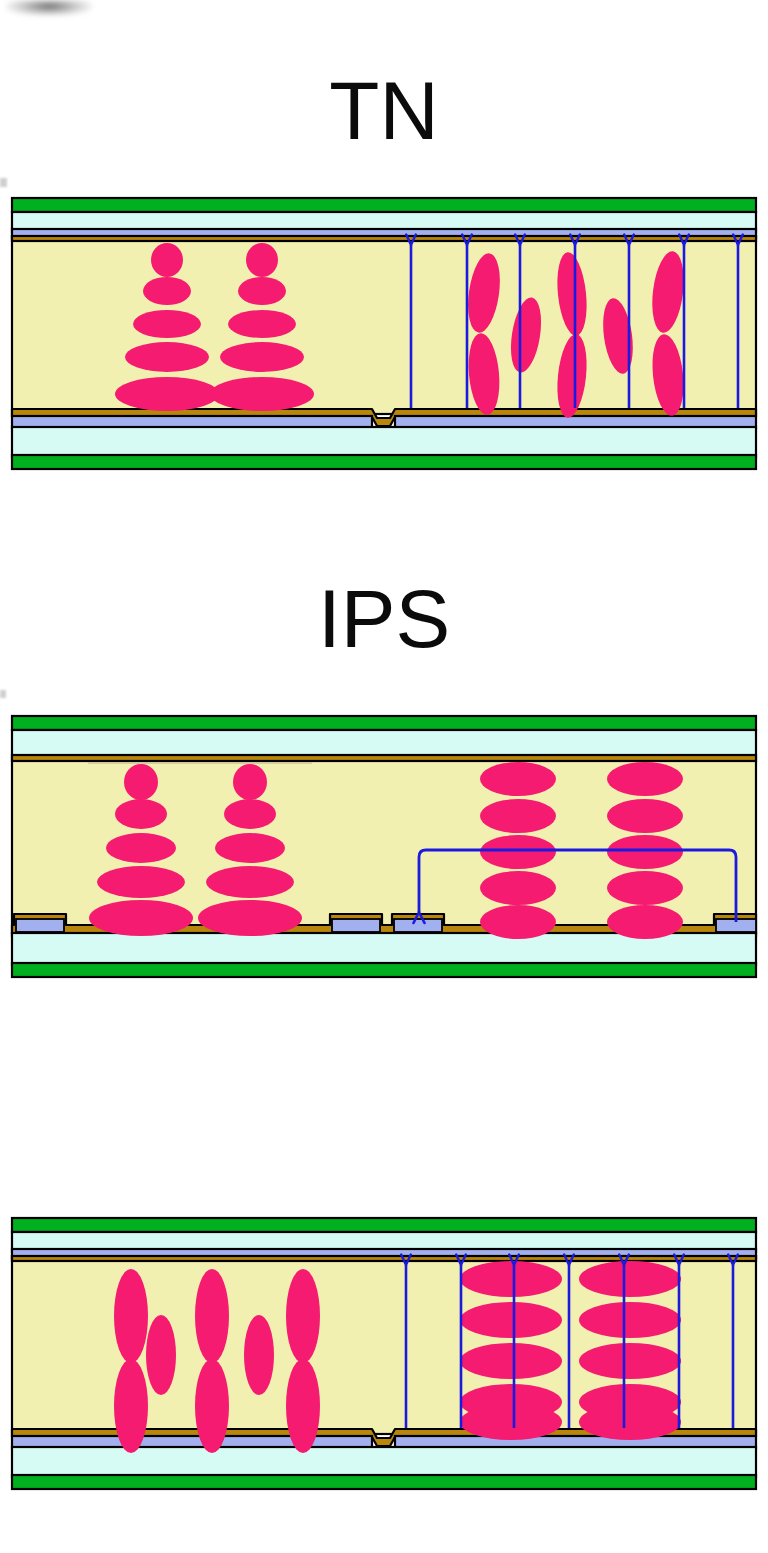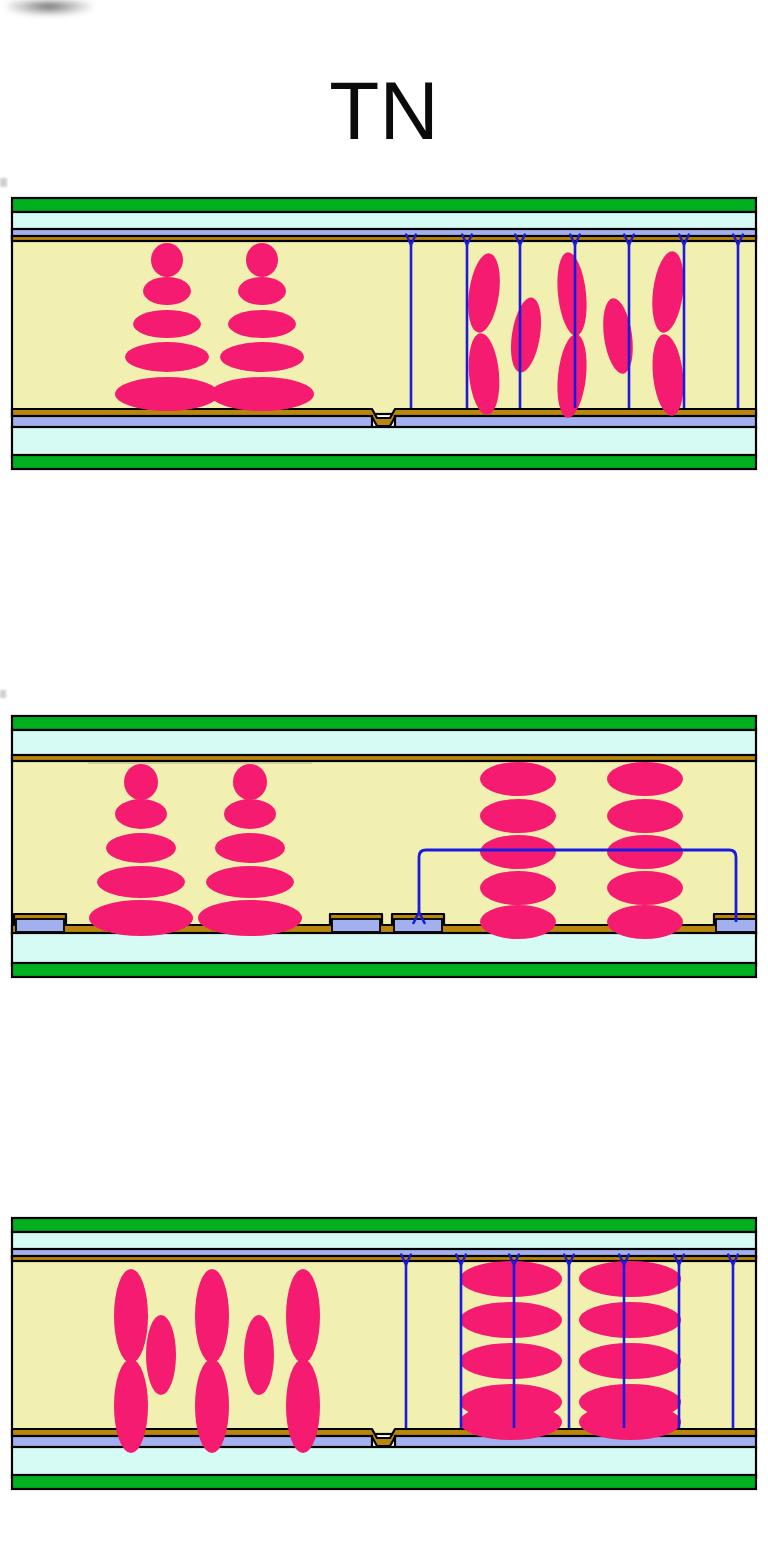--- a/index.html
+++ b/index.html
@@ -117,20 +117,21 @@
       <line x1="411" y1="212" x2="411" y2="49"></line>
       <line x1="467" y1="212" x2="467" y2="49"></line>
       <line x1="520" y1="212" x2="520" y2="49"></line>
       <line x1="575" y1="212" x2="575" y2="49"></line>
       <line x1="629" y1="212" x2="629" y2="49"></line>
       <line x1="684" y1="212" x2="684" y2="49"></line>
       <line x1="738" y1="212" x2="738" y2="49"></line>
     </g>
   </svg>
 
+  <div class="panel-title" style="top:578px;">IPS</div>
 
   <svg class="panel-svg" style="top:700px;" width="768" height="292" viewBox="0 0 768 292">
     <defs>
       <marker id="ipsArrow" markerWidth="16" markerHeight="16" refX="2" refY="7" orient="auto" markerUnits="userSpaceOnUse">
         <path d="M2,7 L13,1.5 M2,7 L13,12.5" stroke="#1a1ae0" stroke-width="2.6" fill="none" stroke-linecap="round"></path>
       </marker>
     </defs>
 
     <rect x="12" y="58" width="744" height="178" fill="#f2f0b0" stroke="#000000" stroke-width="2.2"></rect>
 

